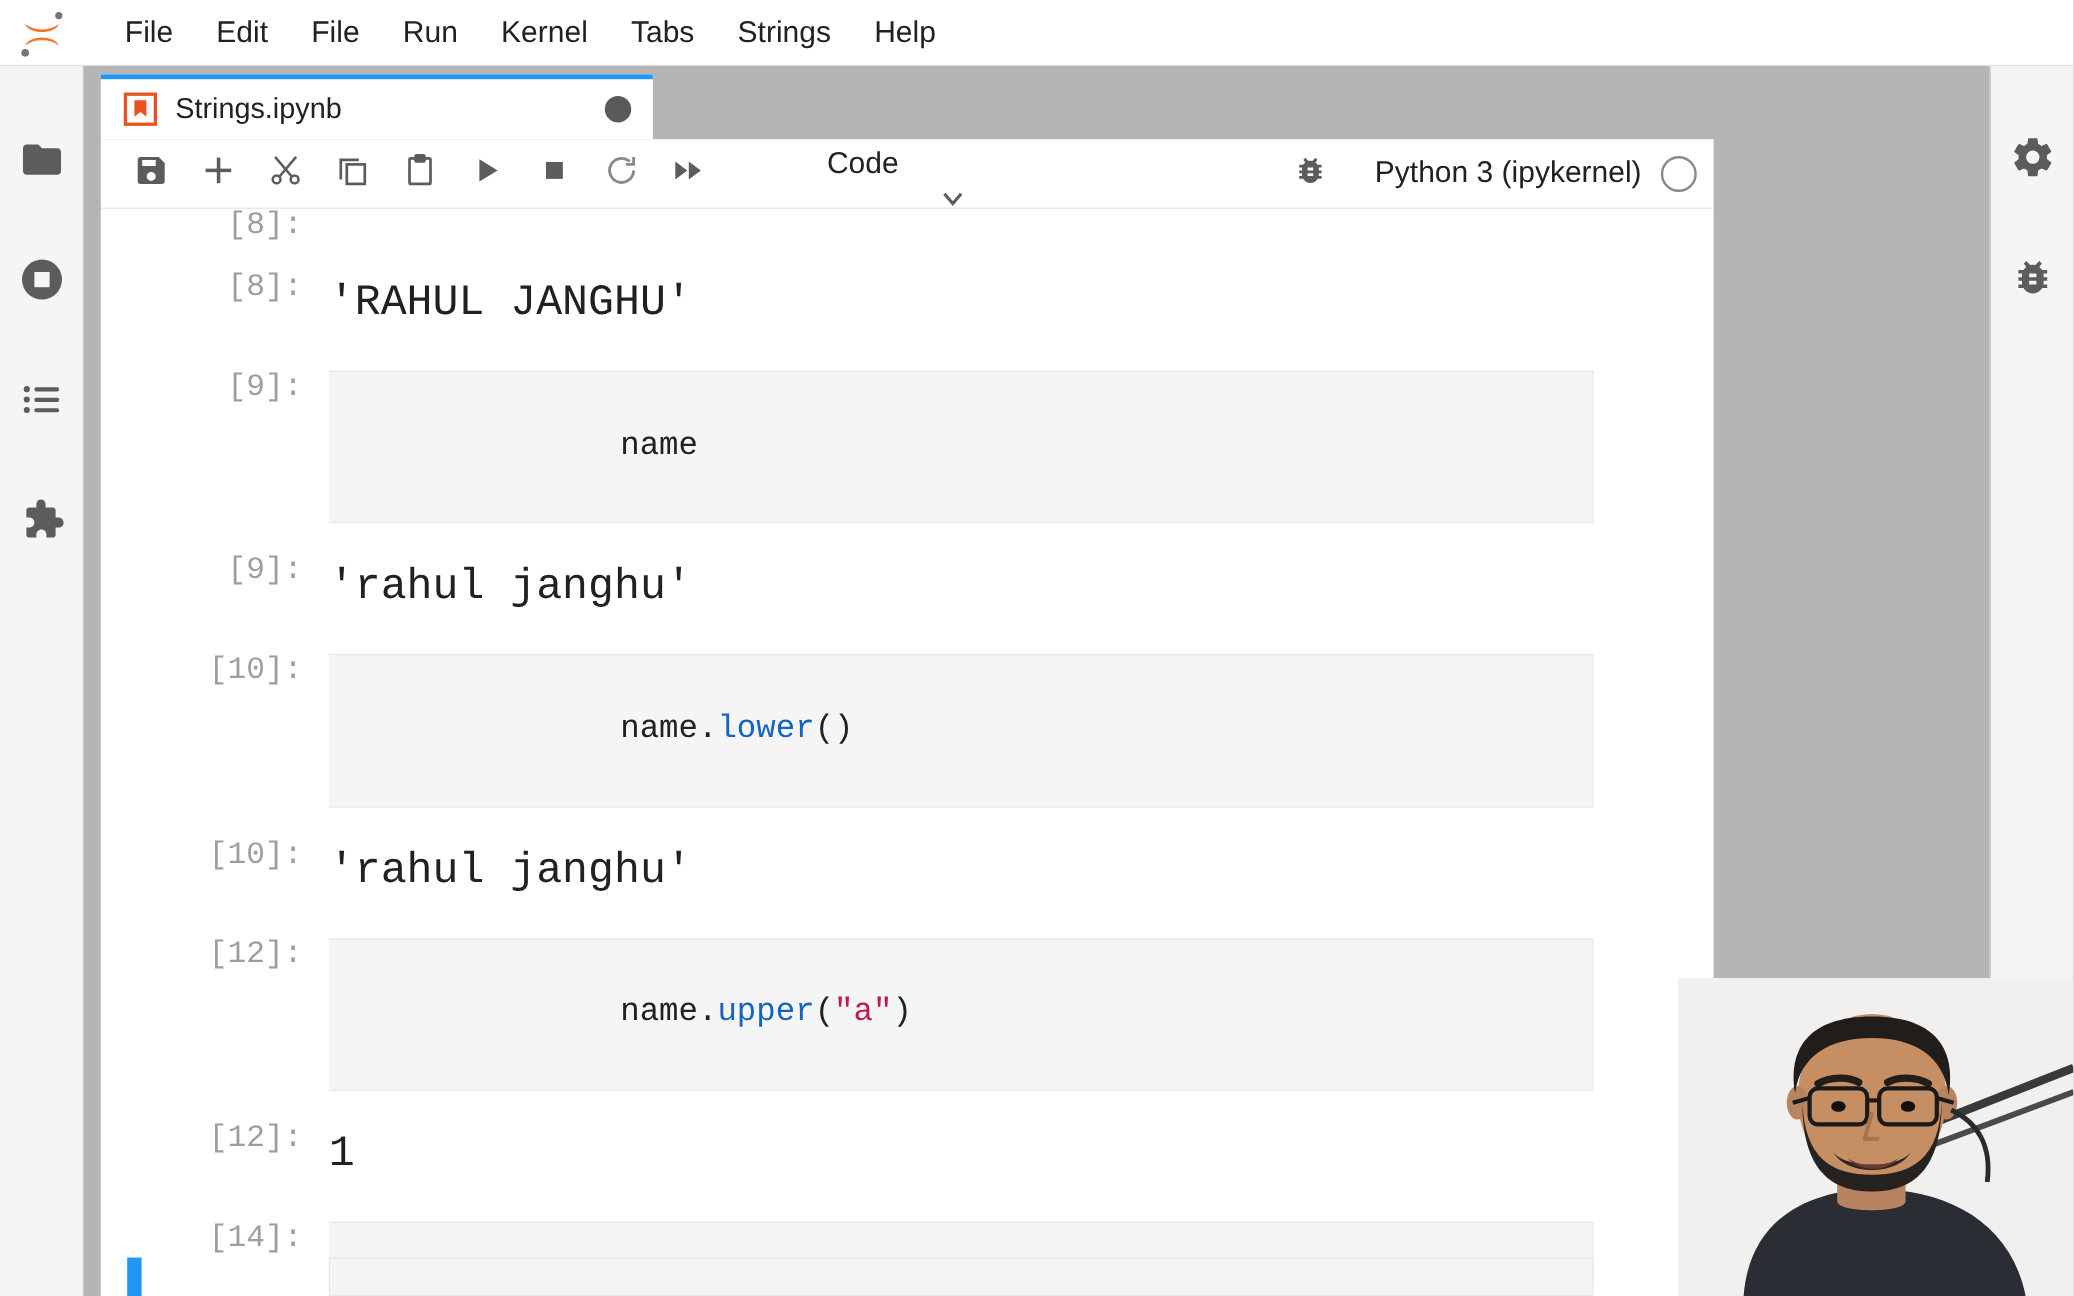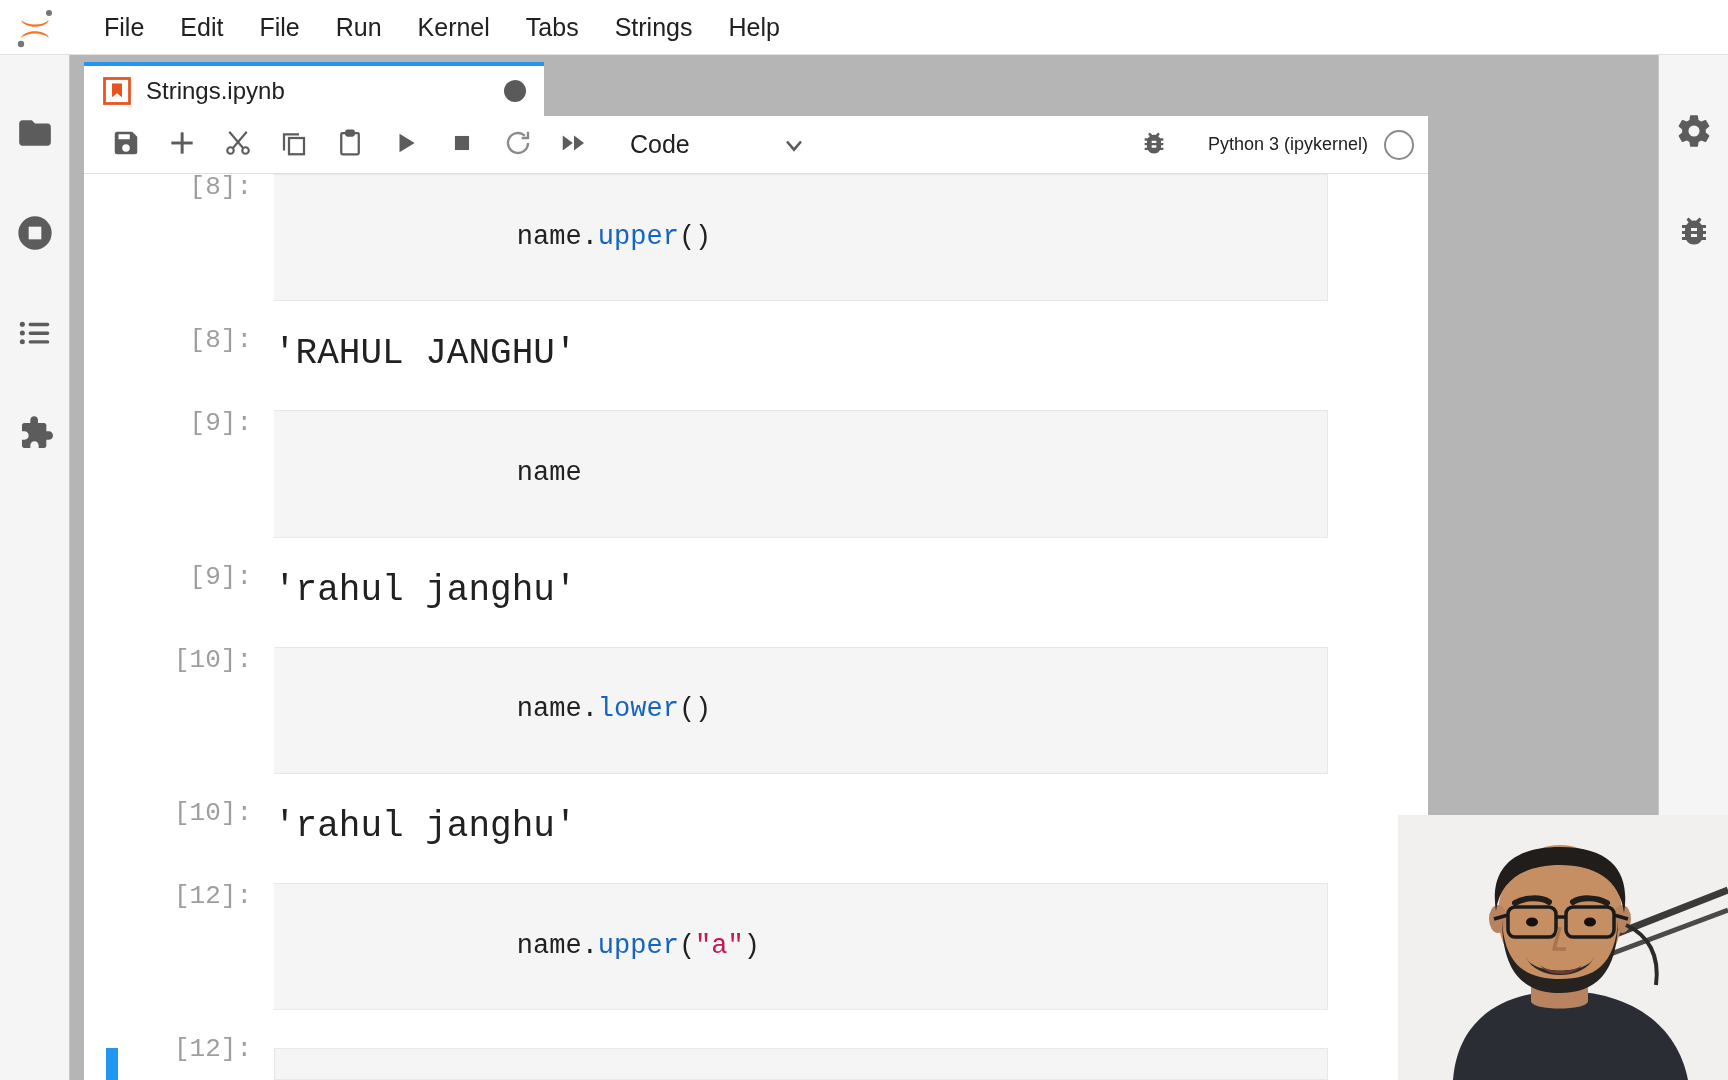--- a/index.html
+++ b/index.html
@@ -73,27 +73,27 @@
     position:relative; height:58px; background:#fff;
     border-bottom:1px solid #e0e0e0;
     display:flex; align-items:center; padding:0 14px;
   }
   .tb-btn {
     width:56px; height:52px; display:flex; align-items:center; justify-content:center;
     color:#5c5c5c; cursor:pointer; flex:none;
   }
   .tb-select {
     display:flex; align-items:center; margin-left:22px; cursor:pointer;
-    height:46px; padding:0 6px; min-width:190px;
+    height:46px; padding:0 6px; min-width:190px;flex-direction:column;
   }
   .tb-select-label { font-size:25px; color:#212121; font-family:"Liberation Sans", sans-serif; }
   .tb-chevron { margin-left:auto; color:#5c5c5c; display:flex; }
   .tb-spacer { flex:1; }
   .kernel-name {
-    font-size:18px; color:#212121; margin:0 16px 0 26px;
+    font-size:25px; color:#212121; margin:0 16px 0 26px;
     font-family:"Liberation Sans", sans-serif; white-space:nowrap; cursor:pointer;
   }
   .kernel-status {
     width:30px; height:30px; border-radius:50%;
     border:2.5px solid #8a8a8a; background:#fff; flex:none; cursor:pointer;
   }
 
   
   .nb-area {
     position:relative; background:#fff; height:906px; overflow:hidden;
@@ -341,25 +341,20 @@
       </div>
       <div class="kernel-name">Python 3 (ipykernel)</div>
       <div class="kernel-status"></div>
     </div>
 
     <div class="nb-area">
       <div class="cells">
 
         <div class="cell">
           <div class="prompt">[8]:</div>
-          <div class="input-box">
-            <div class="code">
-              <span>name.</span><span class="tok-fn">upper</span><span>()</span>
-            </div>
-          </div>
         </div>
         <div class="spacer-24"></div>
         <div class="cell">
           <div class="prompt out">[8]:</div>
           <div class="out-text">'RAHUL JANGHU'</div>
         </div>
 
         <div class="spacer-34"></div>
 
         <div class="cell">

